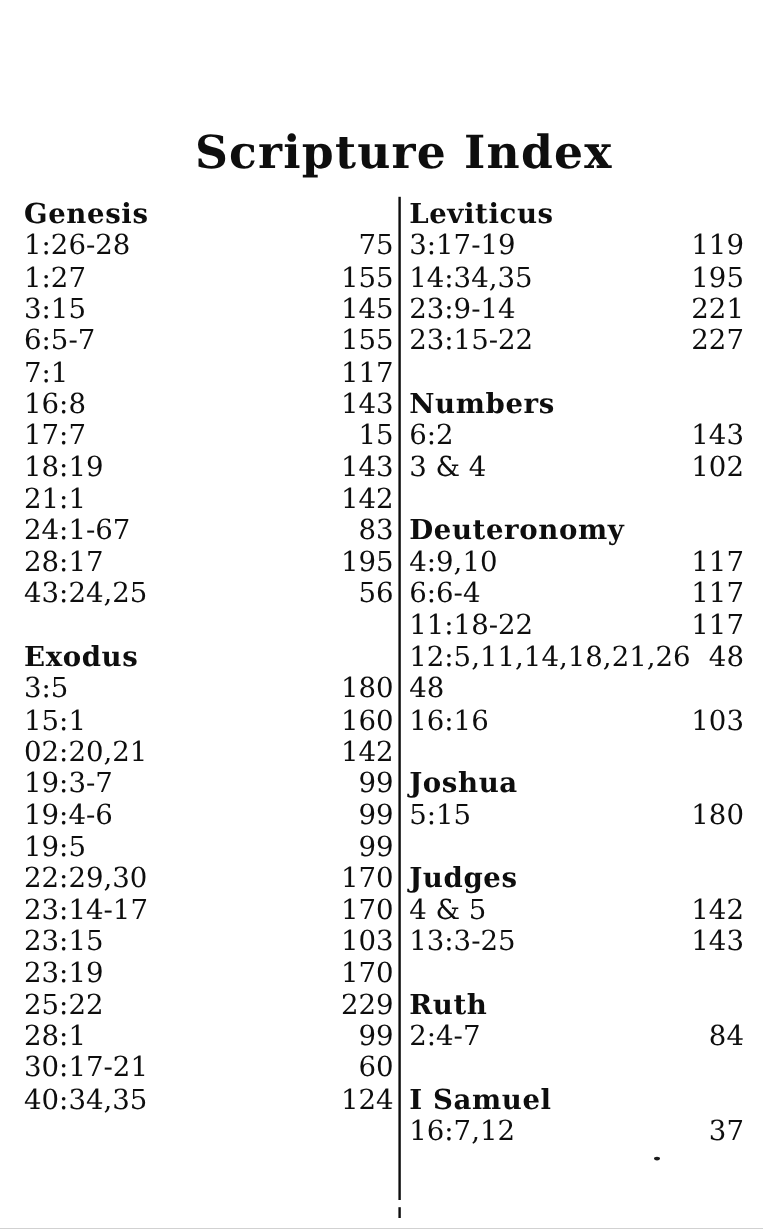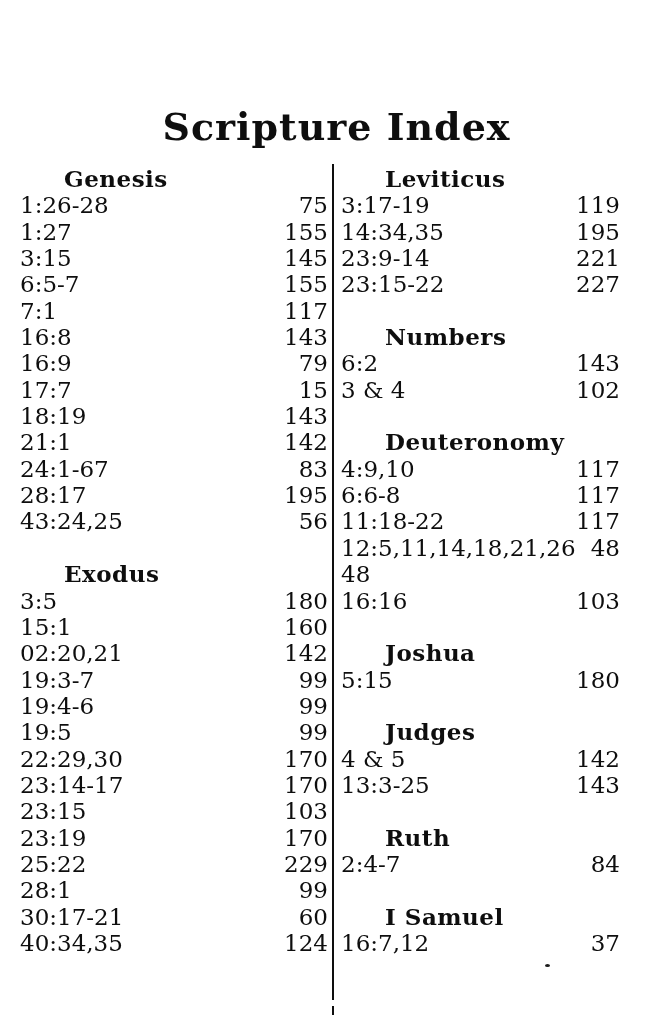--- a/index.html
+++ b/index.html
@@ -35,21 +35,21 @@
   .col-right{left:341px;width:279px;}
   .row{
     height:26.35px;
     line-height:26.35px;
     font-size:23px;
     display:flex;
     justify-content:space-between;
     align-items:baseline;
     white-space:nowrap;
   }
-  .row.book{font-weight:bold;letter-spacing:0.5px;margin-left:44px;}
+  .row.book{font-weight:bold;letter-spacing:0.5px;}
   .row.spacer{visibility:hidden;}
   .ref{flex:0 1 auto;overflow:hidden;}
   .page-num{flex:0 0 auto;text-align:center;}
   .divider{
     position:absolute;
     left:332px;top:164px;
     width:2px;height:836px;
     background:var(--ink);
   }
   .divider-tail{
@@ -93,24 +93,20 @@
         </div>
         <div class="row entry">
           <span class="ref">7:1</span>
           <span class="page-num">117</span>
         </div>
         <div class="row entry">
           <span class="ref">16:8</span>
           <span class="page-num">143</span>
         </div>
         <div class="row entry">
-          <span class="ref">16:9</span>
-          <span class="page-num">79</span>
-        </div>
-        <div class="row entry">
           <span class="ref">17:7</span>
           <span class="page-num">15</span>
         </div>
         <div class="row entry">
           <span class="ref">18:19</span>
           <span class="page-num">143</span>
         </div>
         <div class="row entry">
           <span class="ref">21:1</span>
           <span class="page-num">142</span>
@@ -214,21 +210,21 @@
           <span class="ref">3 &amp; 4</span>
           <span class="page-num">102</span>
         </div>
         <div class="row spacer"></div>
         <div class="row book">Deuteronomy</div>
         <div class="row entry">
           <span class="ref">4:9,10</span>
           <span class="page-num">117</span>
         </div>
         <div class="row entry">
-          <span class="ref">6:6-8</span>
+          <span class="ref">6:6-4</span>
           <span class="page-num">117</span>
         </div>
         <div class="row entry">
           <span class="ref">11:18-22</span>
           <span class="page-num">117</span>
         </div>
         <div class="row entry">
           <span class="ref">12:5,11,14,18,21,26</span>
           <span class="page-num">48</span>
         </div>

